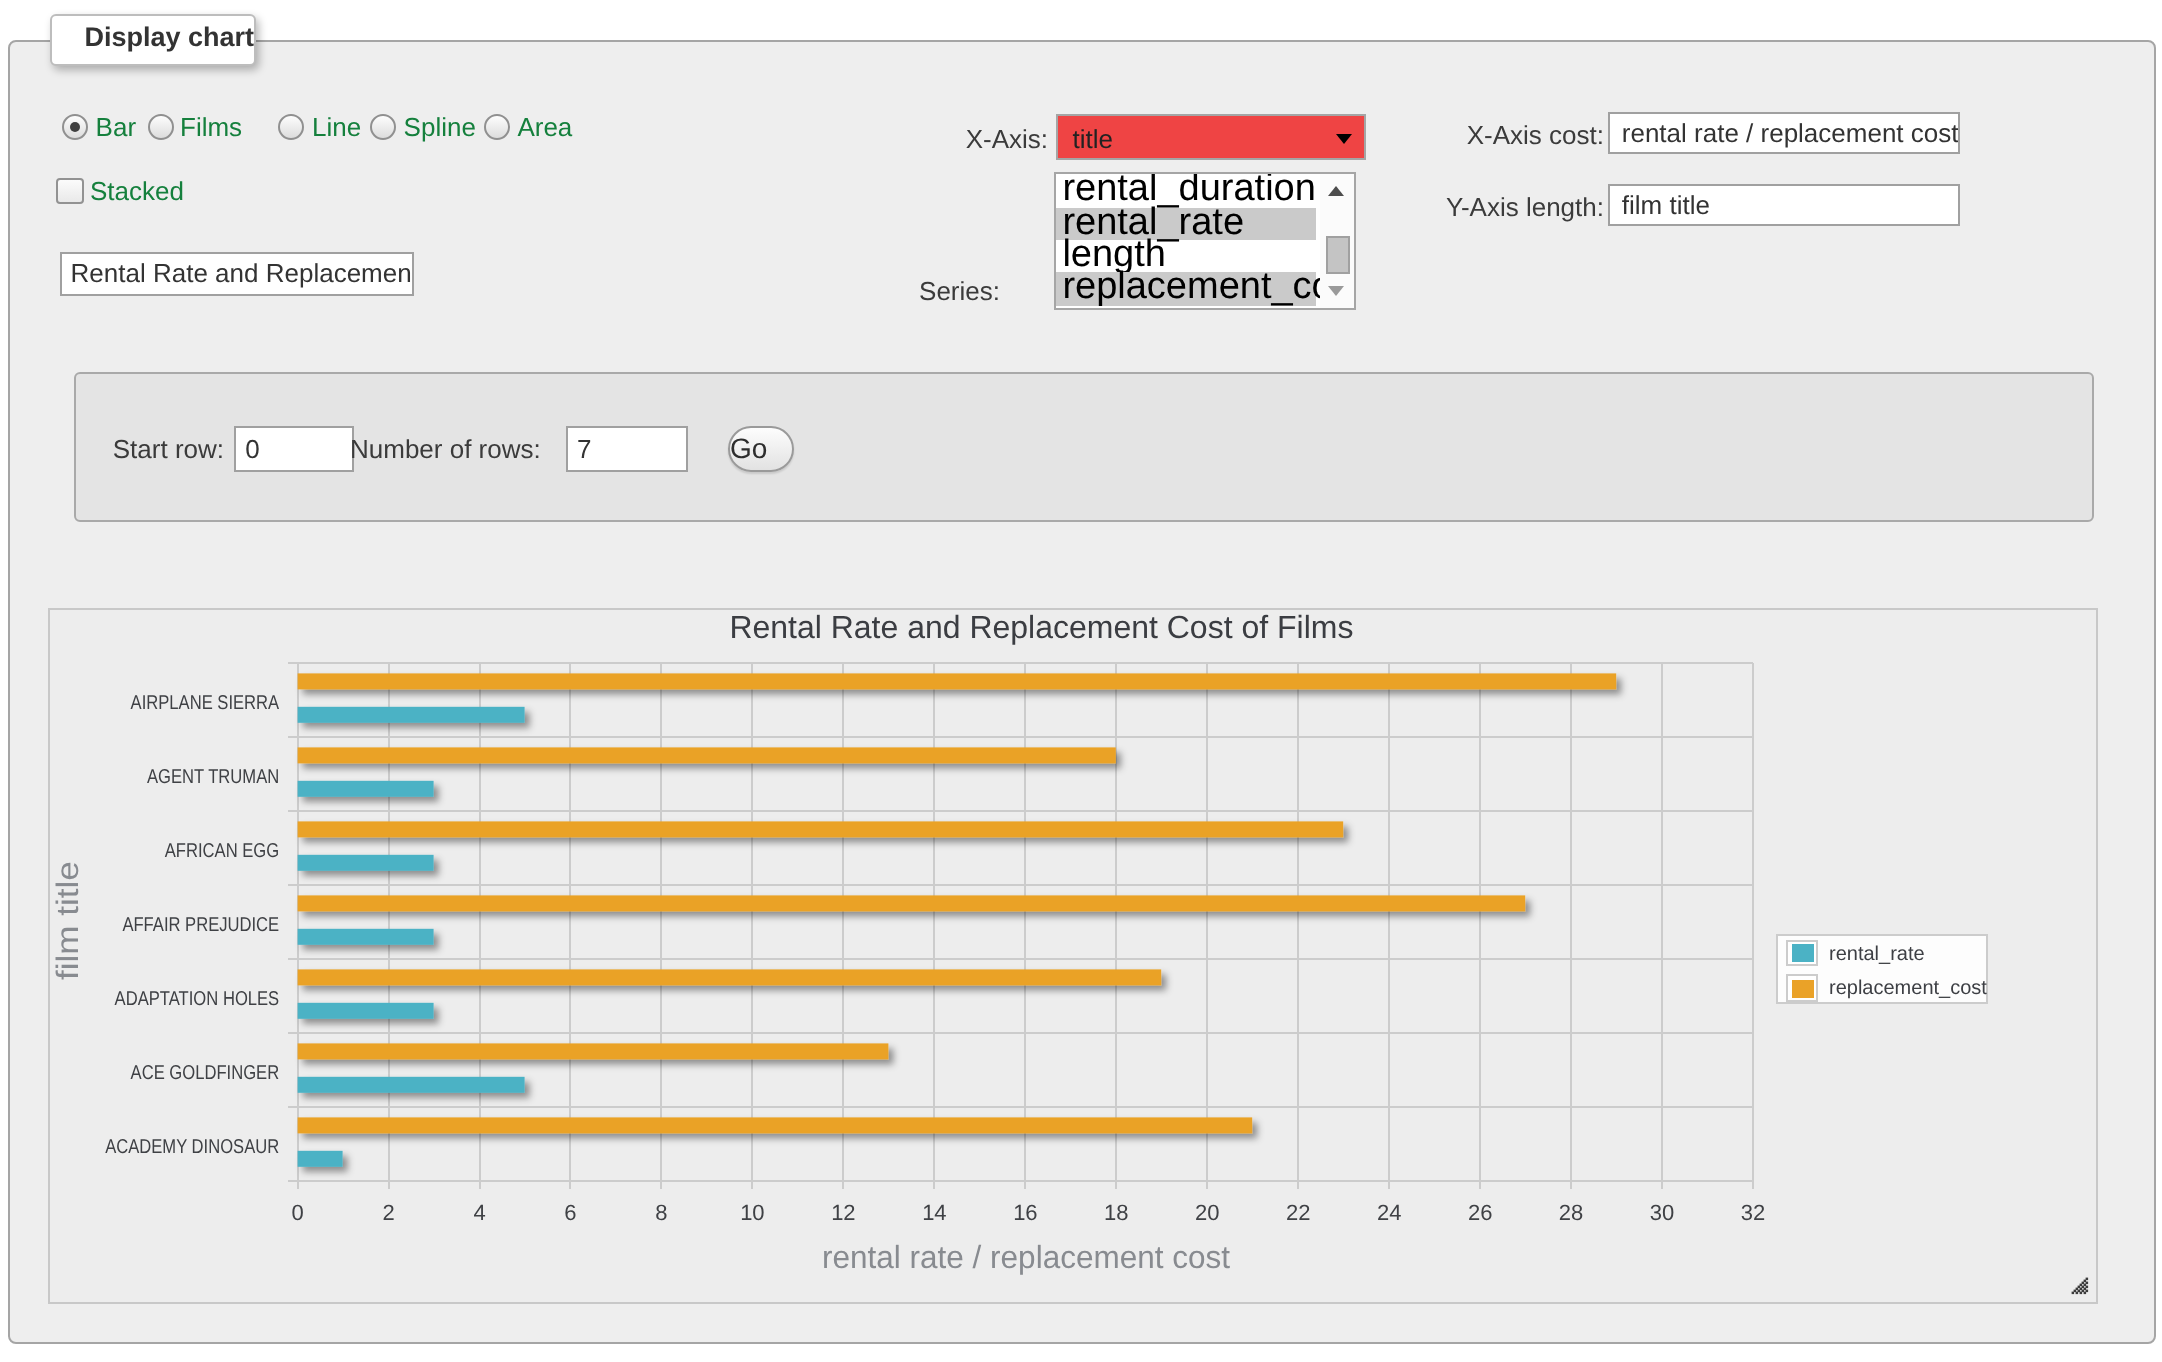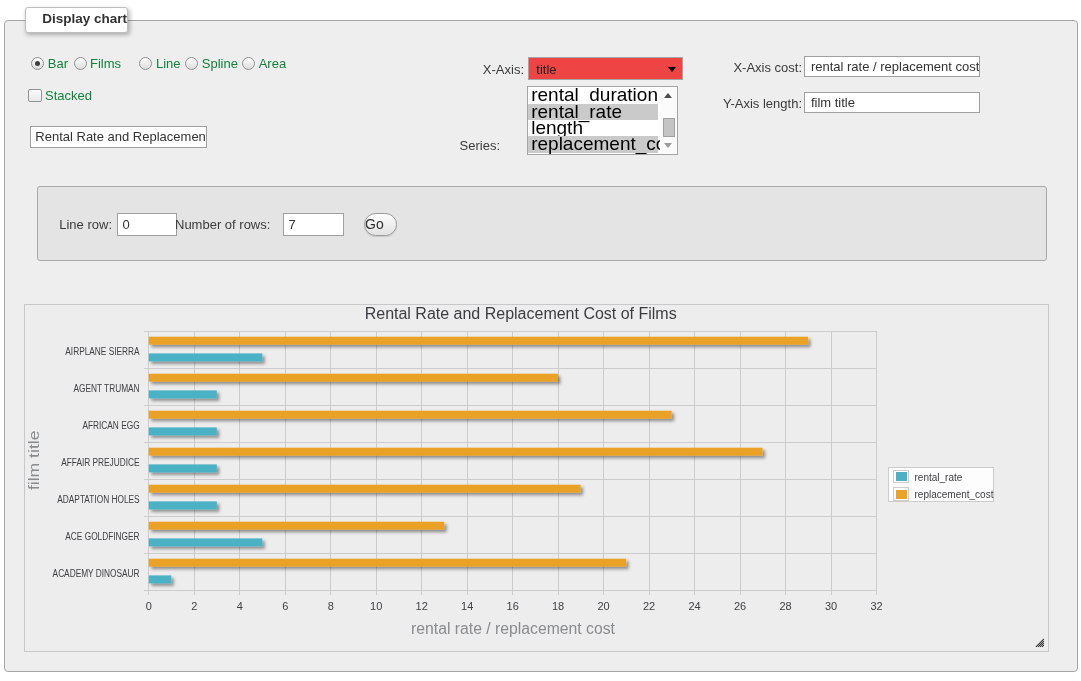--- a/index.html
+++ b/index.html
@@ -67,21 +67,21 @@
   </div>
 </div>
 <div class="rlabel" style="left:400px;top:138px;width:100px">Series:</div>
 
 <div class="rlabel" style="left:702px;top:60px;width:100px">X-Axis cost:</div>
 <div class="input" style="left:804.4px;top:56px;width:175.5px;height:21px;line-height:19px;padding-left:5.5px">rental rate / replacement cost</div>
 <div class="rlabel" style="left:702px;top:95.5px;width:100px">Y-Axis length:</div>
 <div class="input" style="left:804.4px;top:91.8px;width:175.5px;height:21px;line-height:19px;padding-left:5.5px">film title</div>
 
 <div class="abs" id="panel"></div>
-<div class="rlabel" style="left:32px;top:216.5px;width:80px">Line row:</div>
+<div class="rlabel" style="left:32px;top:216.5px;width:80px">Start row:</div>
 <div class="input" style="left:116.6px;top:212.5px;width:60.5px;height:23px;line-height:21px;padding-left:5px">0</div>
 <div class="rlabel" style="left:175px;top:216.5px;width:110px;text-align:left;white-space:nowrap">Number of rows:</div>
 <div class="input" style="left:282.5px;top:212.5px;width:61.5px;height:23px;line-height:21px;padding-left:5px">7</div>
 <div class="abs" id="gobtn">Go</div>
 
 <div class="abs" id="chart">
 <svg width="1023" height="346" viewBox="0 0 1023 346" xmlns="http://www.w3.org/2000/svg" style="position:absolute;left:0;top:0">
 <defs>
         <filter id="bs" x="-30%" y="-60%" width="180%" height="260%">
 <feDropShadow dx="2.5" dy="2.5" stdDeviation="1.8" flood-color="#000000" flood-opacity="0.40"></feDropShadow>

